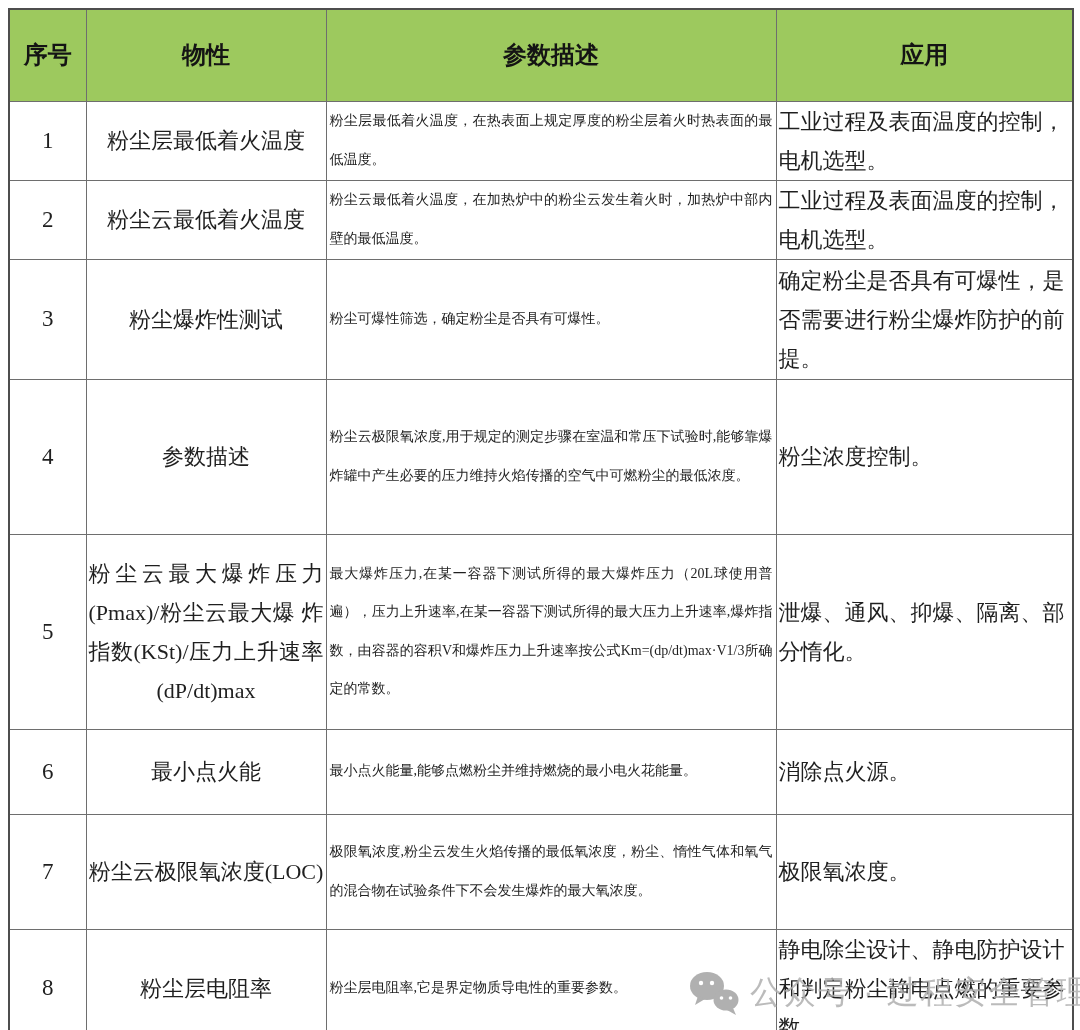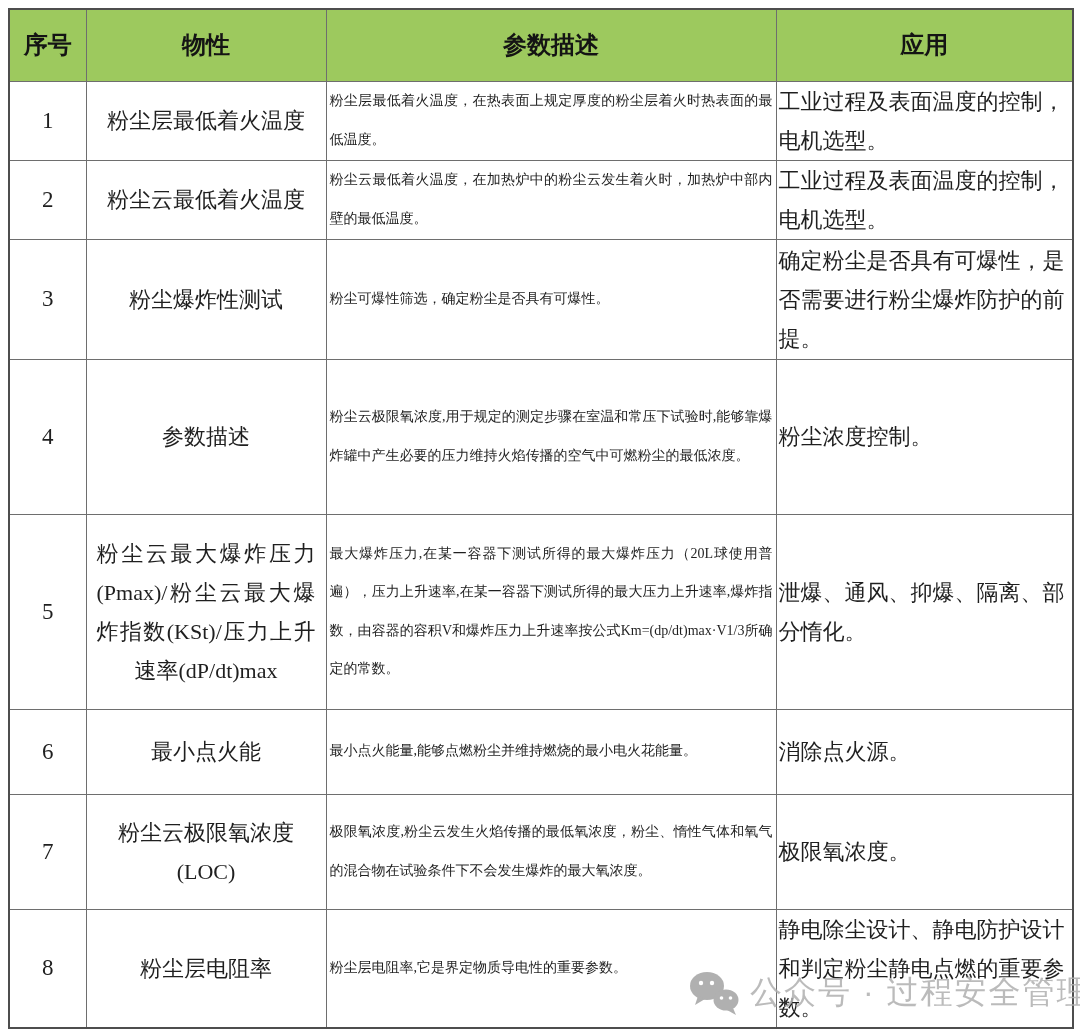--- a/index.html
+++ b/index.html
@@ -31,32 +31,32 @@
     vertical-align:middle;
     overflow:hidden;
   }
   th.hdr{
     background:var(--header-bg);
     font-family:Liberation Sans, sans-serif;
     font-weight:bold;
     font-size:24px;
     color:#141414;
     text-align:center;
-    height:72px;
+    height:92px;
   }
   td.cell-no{
     text-align:center;
     font-family:"Liberation Serif",serif;
     font-size:23px;
   }
   td.cell-property{
     text-align:center;
     font-size:22px;
     line-height:39px;
-    padding:0 10px;
+    padding:0 2px;
     font-family:"Liberation Serif",sans-serif;
   }
   td.cell-property.justified{
     text-align:justify;
     text-align-last:center;
     margin-top:19px;
   }
   td.cell-description{
     text-align:justify;
     font-size:14px;

